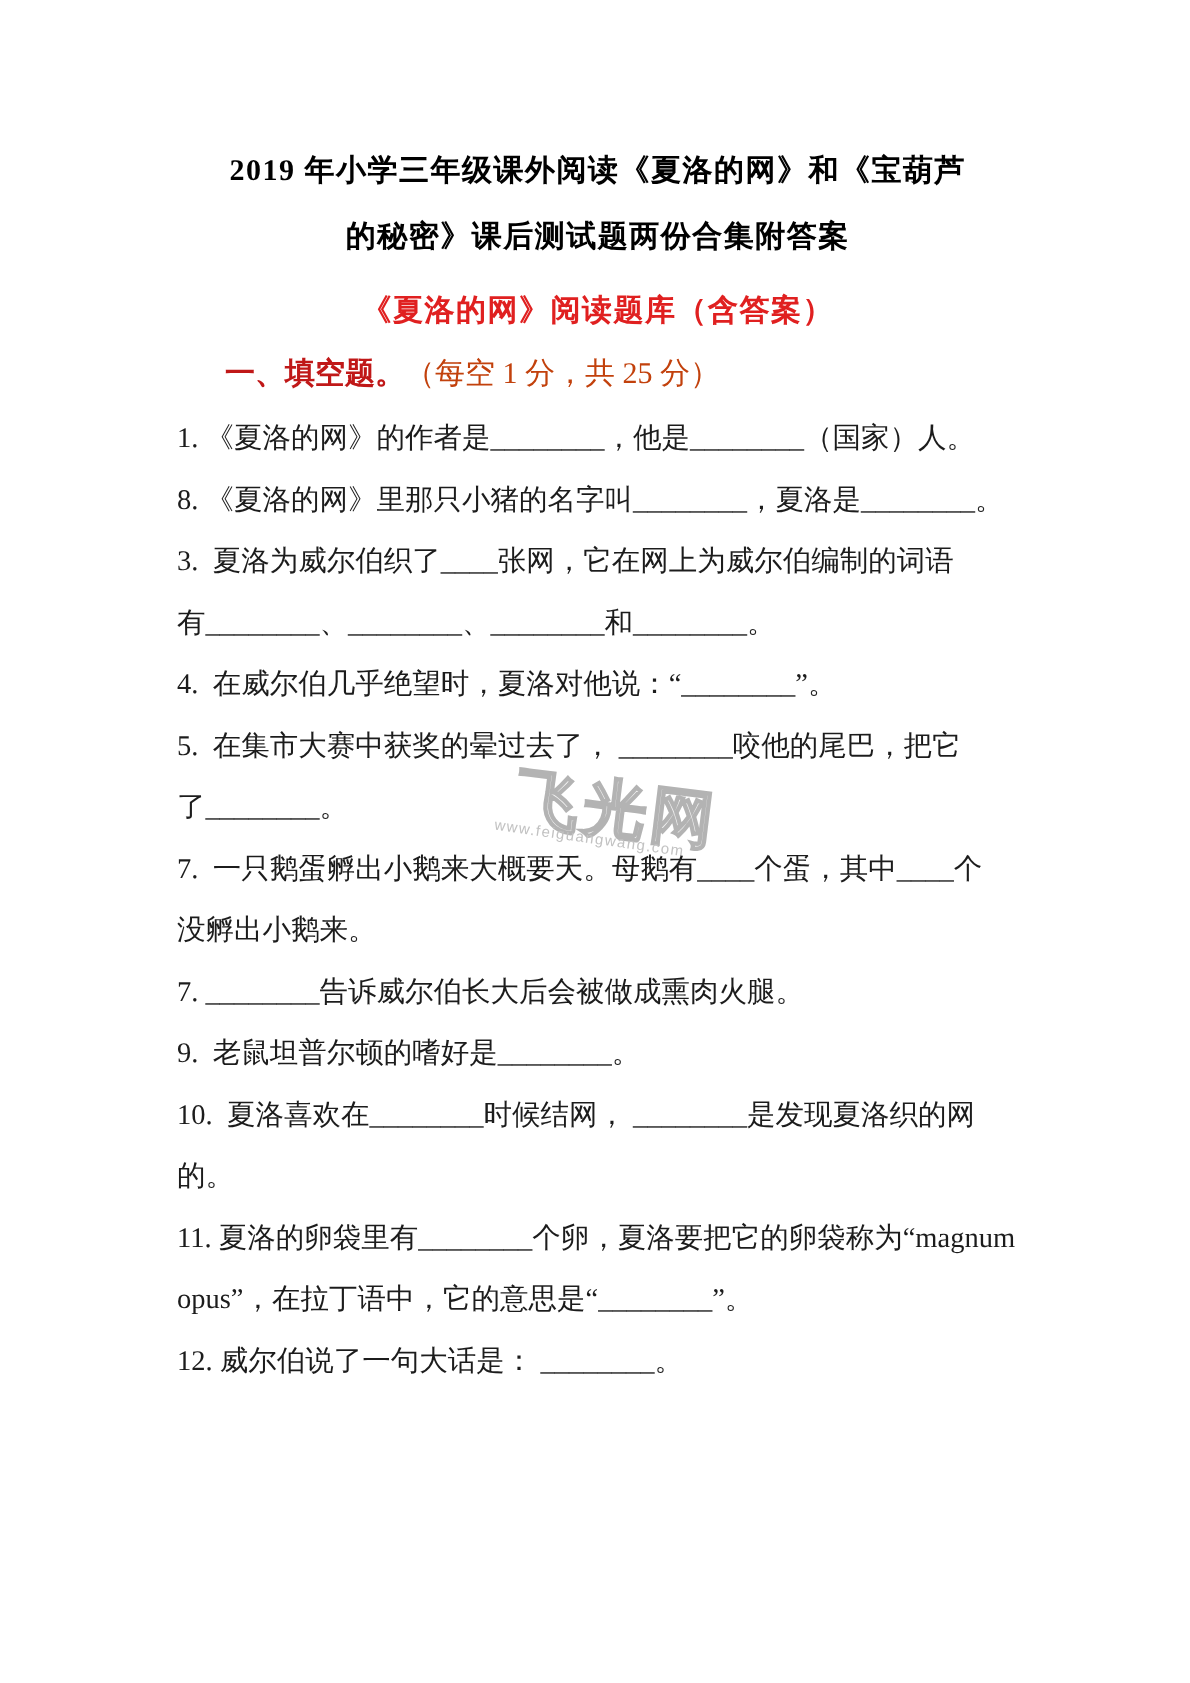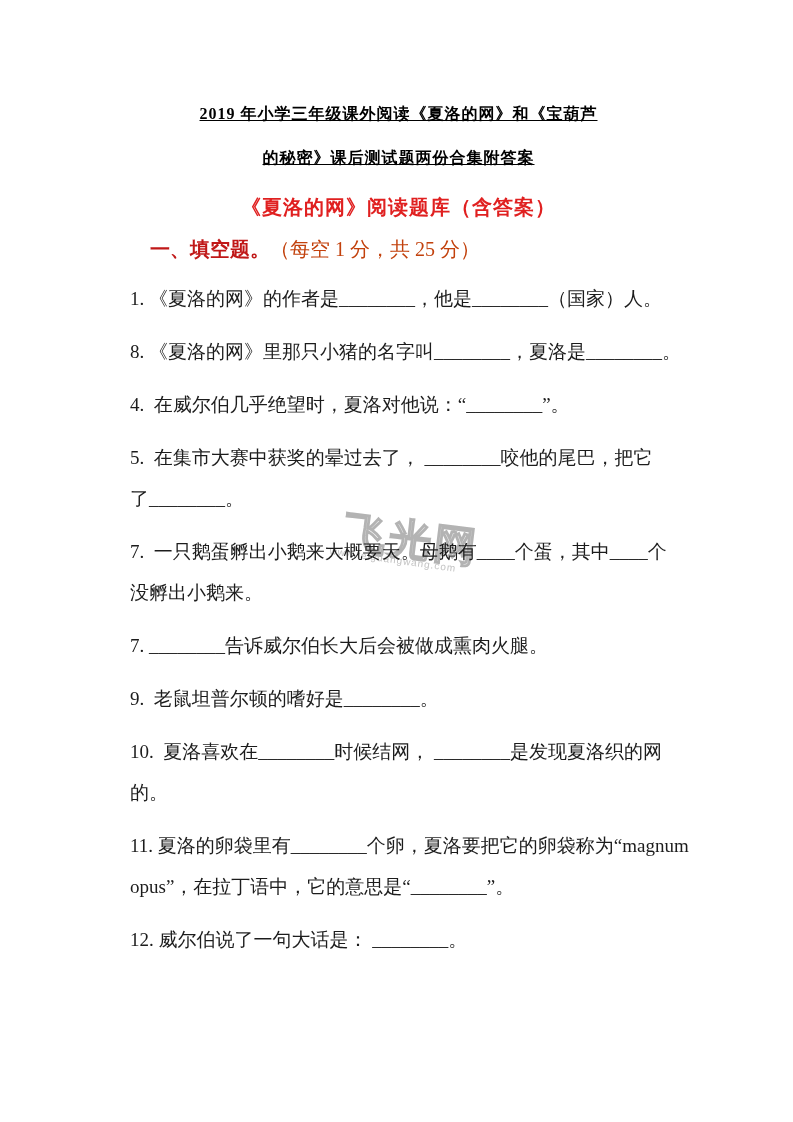--- a/index.html
+++ b/index.html
@@ -13,47 +13,46 @@
     font-family: "Liberation Serif", "DejaVu Serif", serif;
     color: #1c1c1c;
   }
   .doc {
     position: relative;
     z-index: 2;
     padding: 92px 88px 0 118px;
   }
   .title {
     margin: 0 0 0 -26px;
-    font-size: 16px;
+    font-size: 20px;
     font-weight: bold;
     color: #000000;
     text-align: center;
     line-height: 44px;
     white-space: pre-wrap;
     letter-spacing: 1px;
-    text-decoration: underline;
   }
   .subtitle {
     margin: 12px 0 0 -26px;
     font-size: 20px;
     font-weight: bold;
     text-align: center;
     line-height: 30px;
     letter-spacing: 1px;
   }
   .heading {
     margin: 10px 0 0 0;
     font-size: 20px;
     line-height: 34px;
     white-space: pre-wrap;
   }
   .h-label { font-weight: bold; margin-left: 32px; }
   .questions { margin-top: 6px; }
   .q {
-    margin: 12px;
+    margin: 0;
     font-size: 19px;
     line-height: 41px;
     white-space: pre-wrap;
     color: #1c1c1c;
   }
   .watermark {
     position: absolute;
     z-index: 1;
     left: 0; top: 0; width: 100%; height: 100%;
     pointer-events: none;
@@ -97,20 +96,22 @@
     <h1 class="title">2019 年小学三年级课外阅读《夏洛的网》和《宝葫芦
 的秘密》课后测试题两份合集附答案</h1>
 
     <h2 class="subtitle" style="color: rgb(224, 32, 32);">《夏洛的网》阅读题库（含答案）</h2>
 
     <p class="heading"><span class="h-label" style="color: rgb(192, 24, 24);">一、填空题。</span><span class="h-note" style="color: #c2410c;">（每空 1 分，共 25 分）</span></p>
 
     <div class="questions">
         <p class="q">1. 《夏洛的网》的作者是________，他是________（国家）人。</p>
         <p class="q">8. 《夏洛的网》里那只小猪的名字叫________，夏洛是________。</p>
+        <p class="q">3.  夏洛为威尔伯织了____张网，它在网上为威尔伯编制的词语
+有________、________、________和________。</p>
         <p class="q">4.  在威尔伯几乎绝望时，夏洛对他说：“________”。</p>
         <p class="q">5.  在集市大赛中获奖的晕过去了， ________咬他的尾巴，把它
 了________。</p>
         <p class="q">7.  一只鹅蛋孵出小鹅来大概要天。母鹅有____个蛋，其中____个
 没孵出小鹅来。</p>
         <p class="q">7. ________告诉威尔伯长大后会被做成熏肉火腿。</p>
         <p class="q">9.  老鼠坦普尔顿的嗜好是________。</p>
         <p class="q">10.  夏洛喜欢在________时候结网， ________是发现夏洛织的网
 的。</p>
         <p class="q">11. 夏洛的卵袋里有________个卵，夏洛要把它的卵袋称为“magnum

